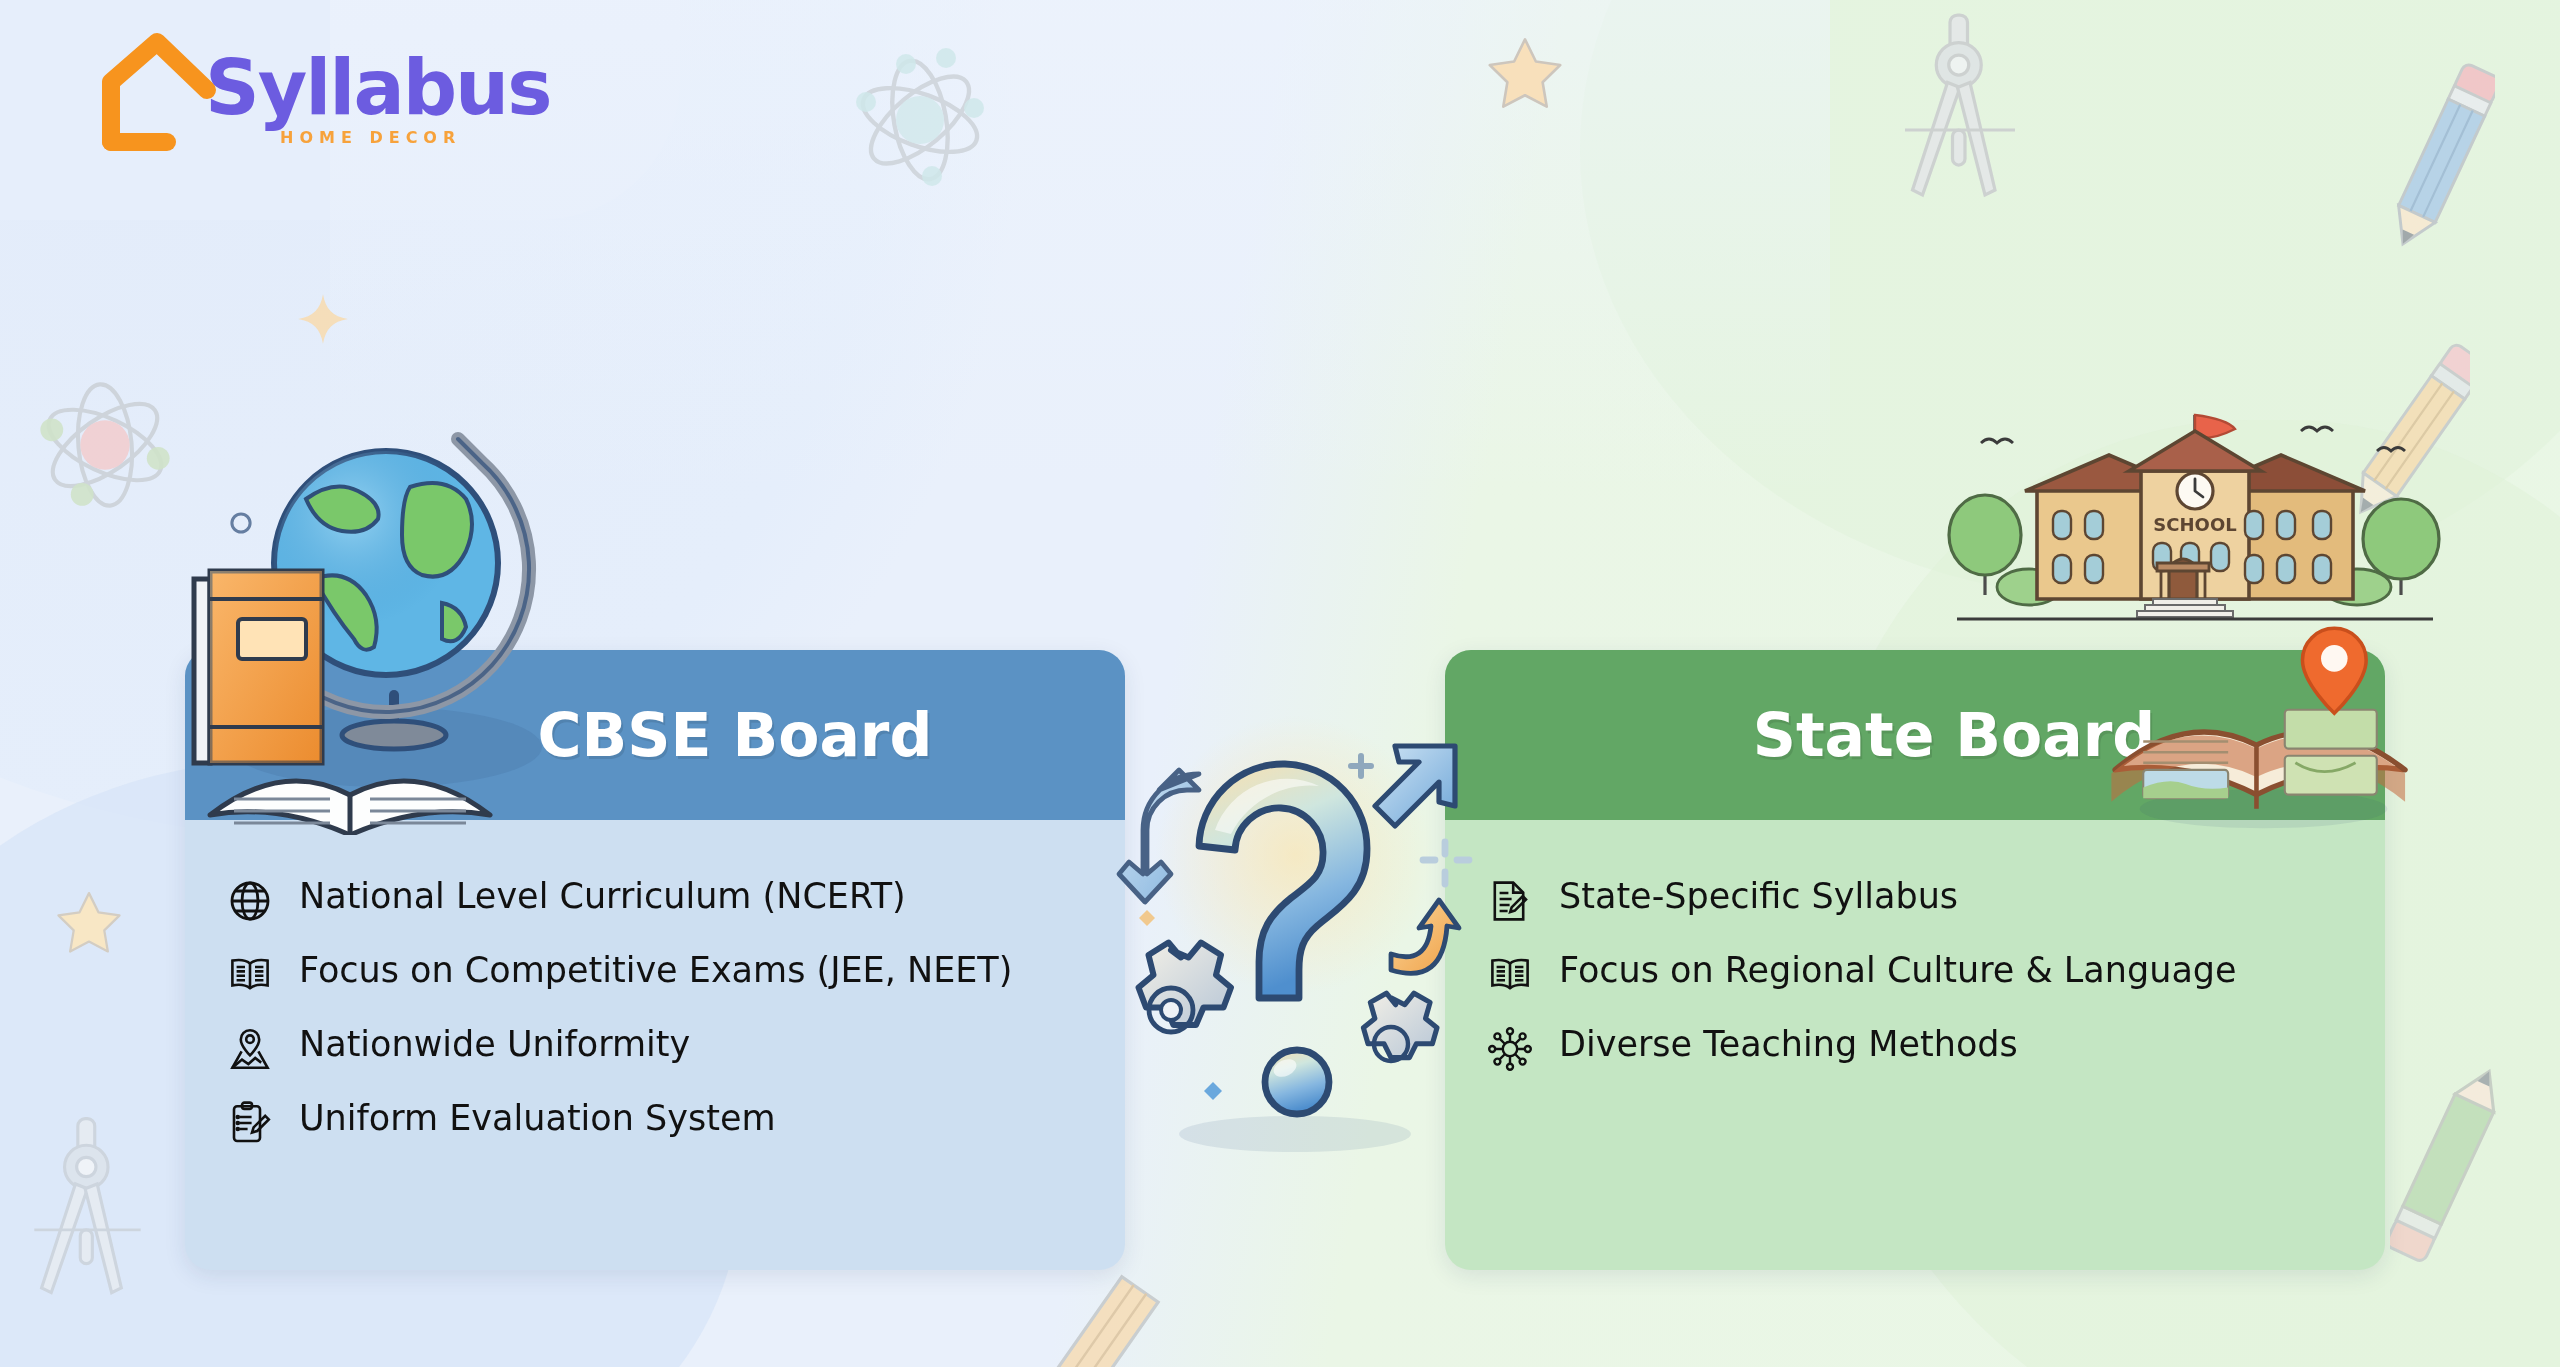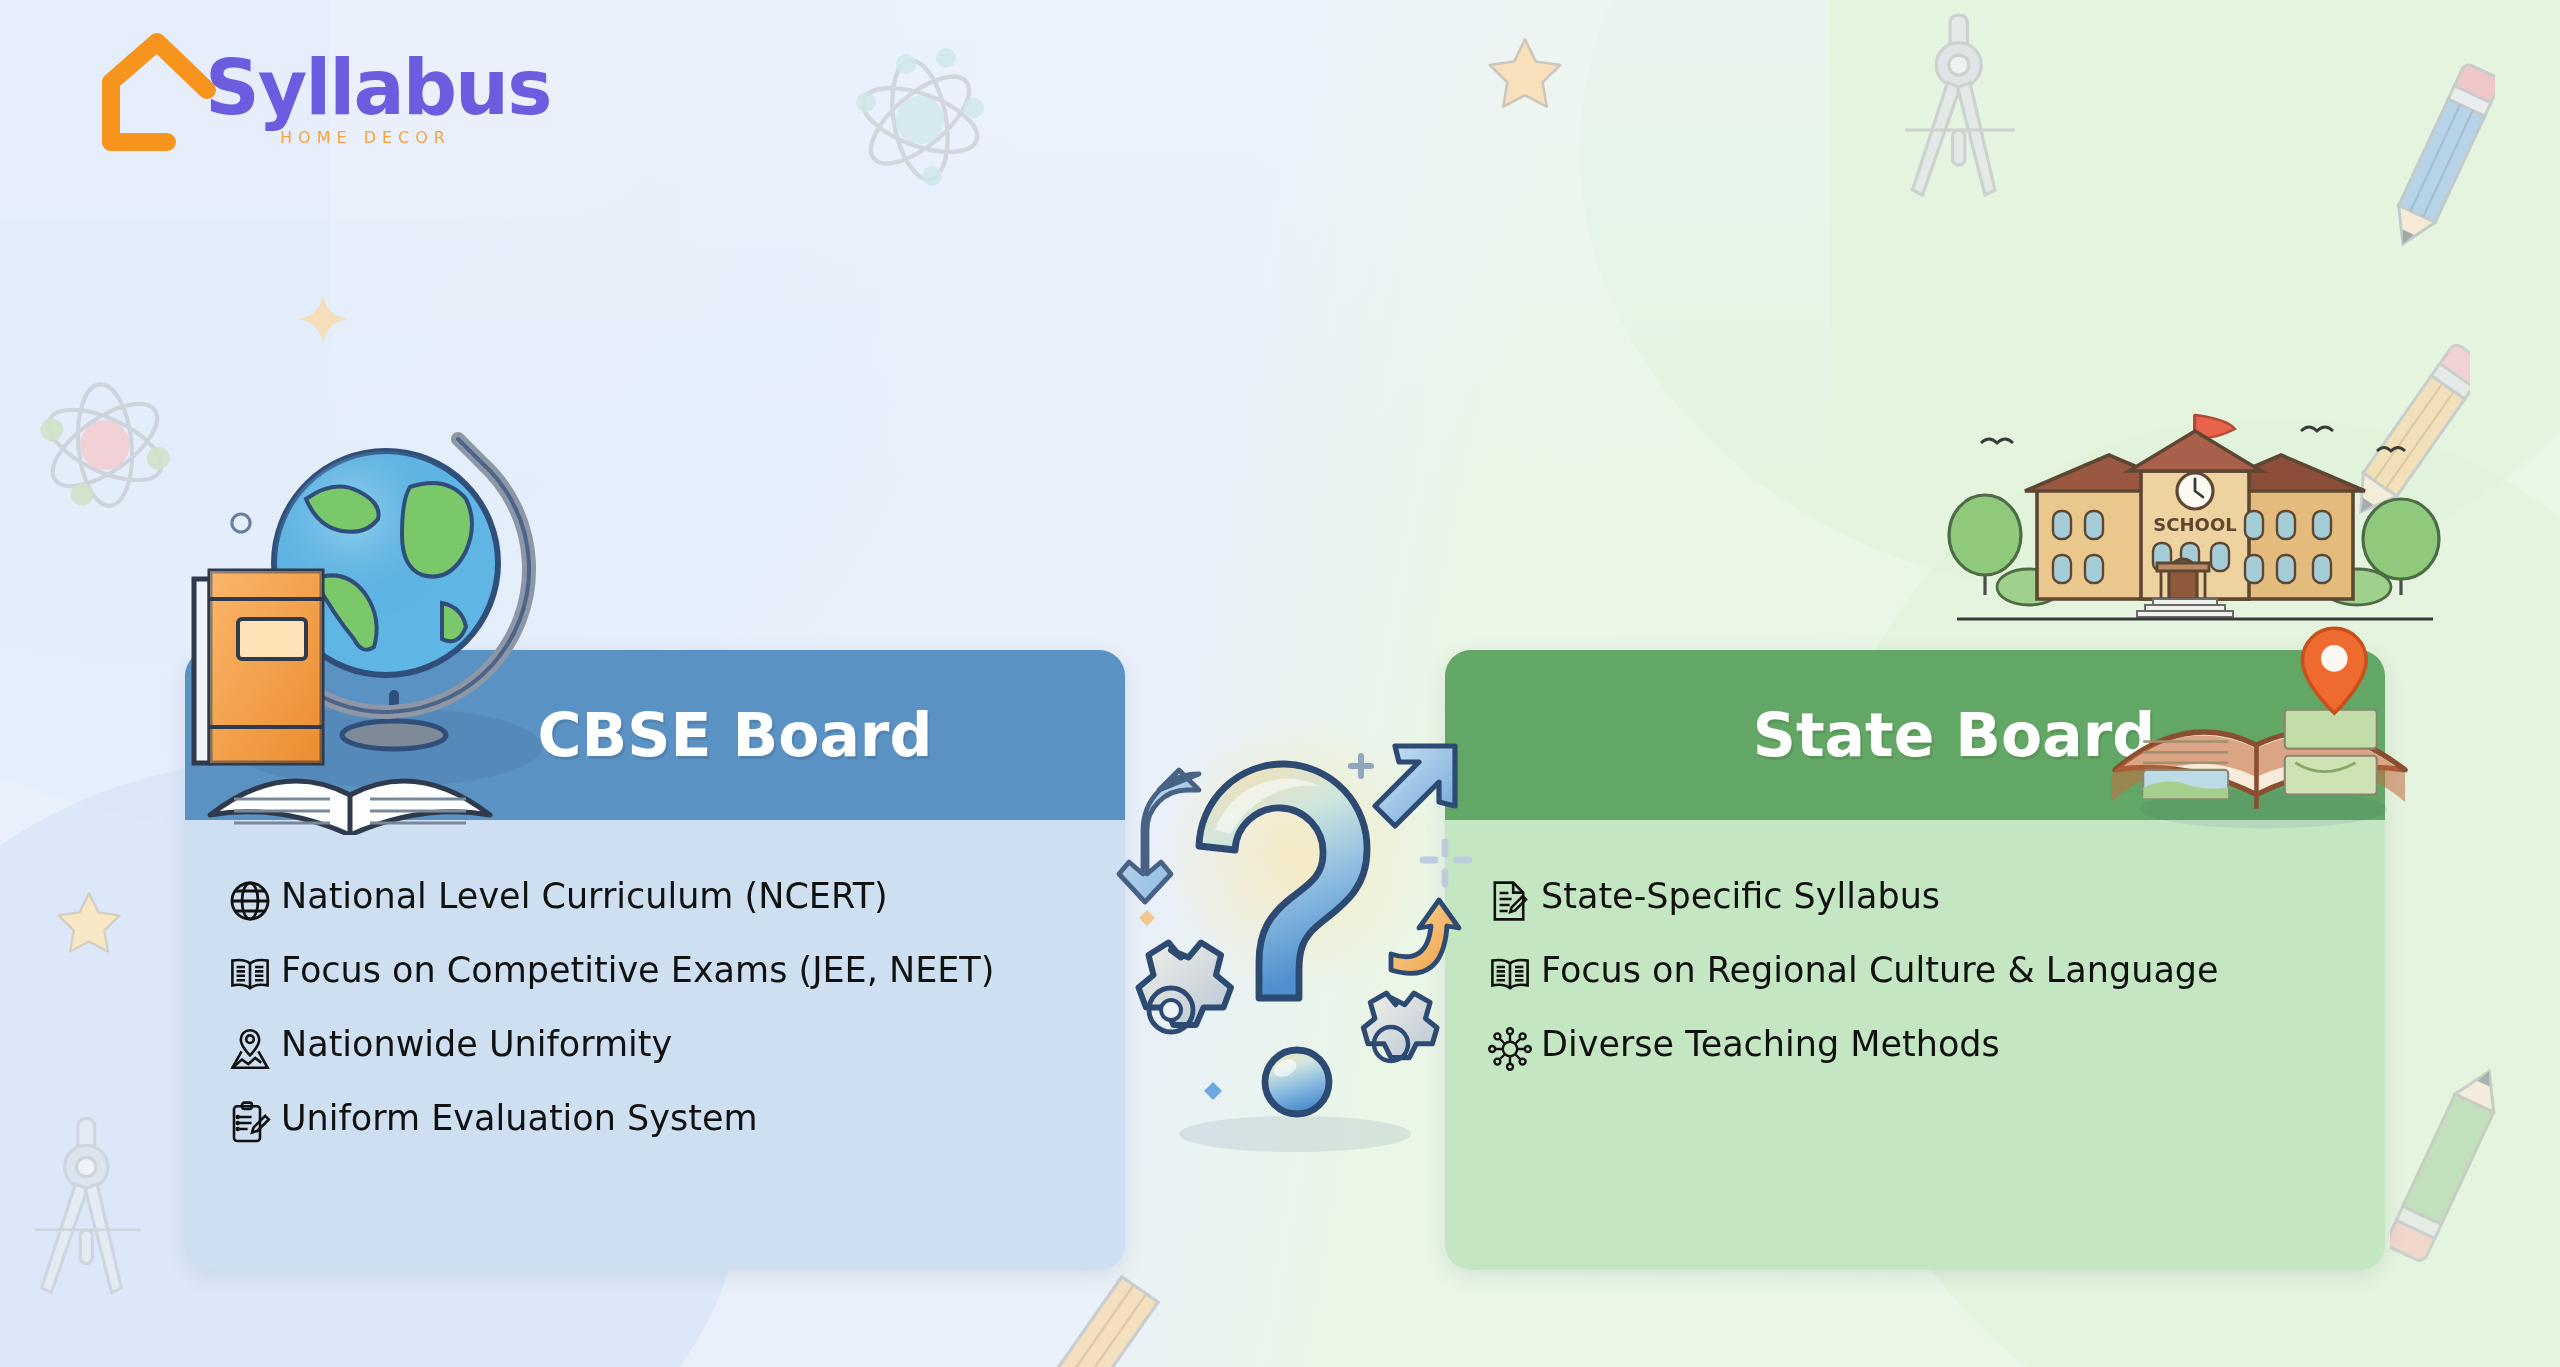--- a/index.html
+++ b/index.html
@@ -56,21 +56,21 @@
   }
   .logo-word {
     position:absolute; left:110px; top:28px;
     font-family:"DejaVu Sans", sans-serif;
     font-size:76px; font-weight:700; color:#6c5ce0;
     letter-spacing:-2px; line-height:1;
   }
   .logo-sub {
     position:absolute; left:185px; top:106px;
     font-family:"DejaVu Sans", sans-serif;
-    font-size:16px; font-weight:400; color:#f7a23b;
+    font-size:16px; font-weight:700; color:#f7a23b;
     letter-spacing:6px;
   }
 
   
   #title-block {
     position:absolute; left:0; right:0; top:160px;
     text-align:center; z-index:30;
   }
   .title-line {
     font-family:"DejaVu Sans", sans-serif;
@@ -104,21 +104,21 @@
     font-family:"DejaVu Sans", sans-serif;
     font-size:60px; font-weight:700; color:#fff;
     text-shadow:2px 3px 0 rgba(0,0,0,.10);
     width:100%;
   }
   #card-cbse  .card-title { text-align:center; padding-left:160px; }
   #card-state .card-title { text-align:center;  padding-left:78px; }
 
   .card-body { padding:52px 40px 0 38px; }
   .feature {
-    display:flex; align-items:flex-start; gap:4px;
+    display:flex; align-items:flex-start; gap:22px;
     margin-bottom:18px;
   }
   .feature .ficon {
     flex:0 0 54px; width:54px; height:54px;
     display:flex; align-items:center; justify-content:center;
     margin-top:2px;
   }
   .feature .ftext {
     font-family:"DejaVu Sans", sans-serif;
     font-size:35px; font-weight:400; color:#111;

